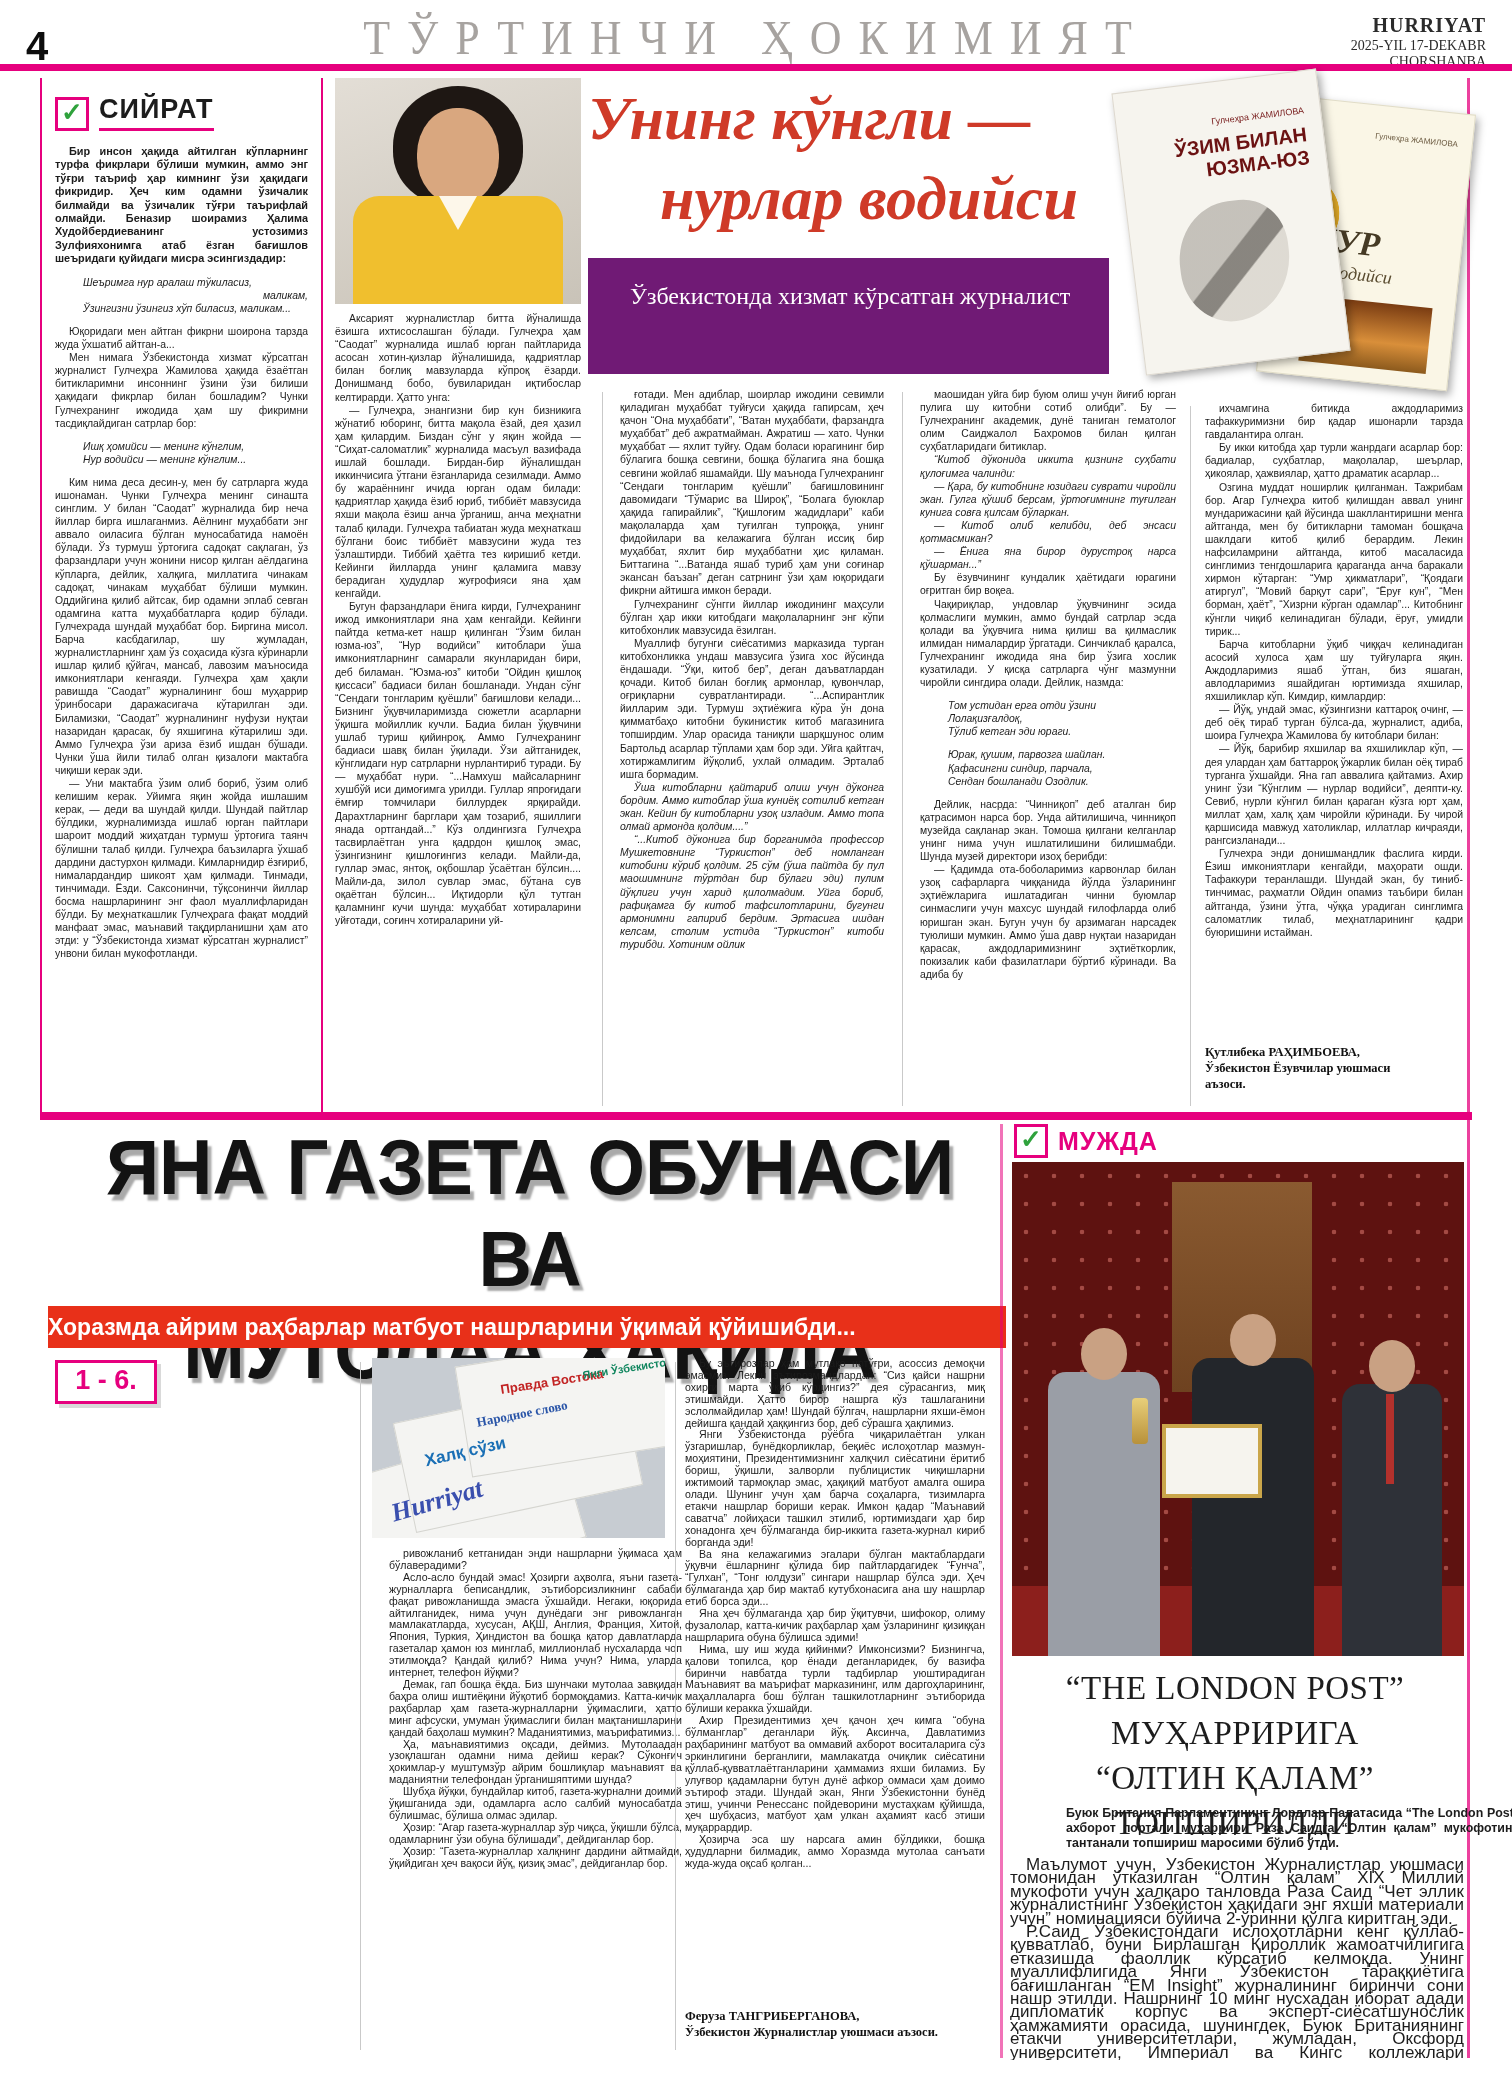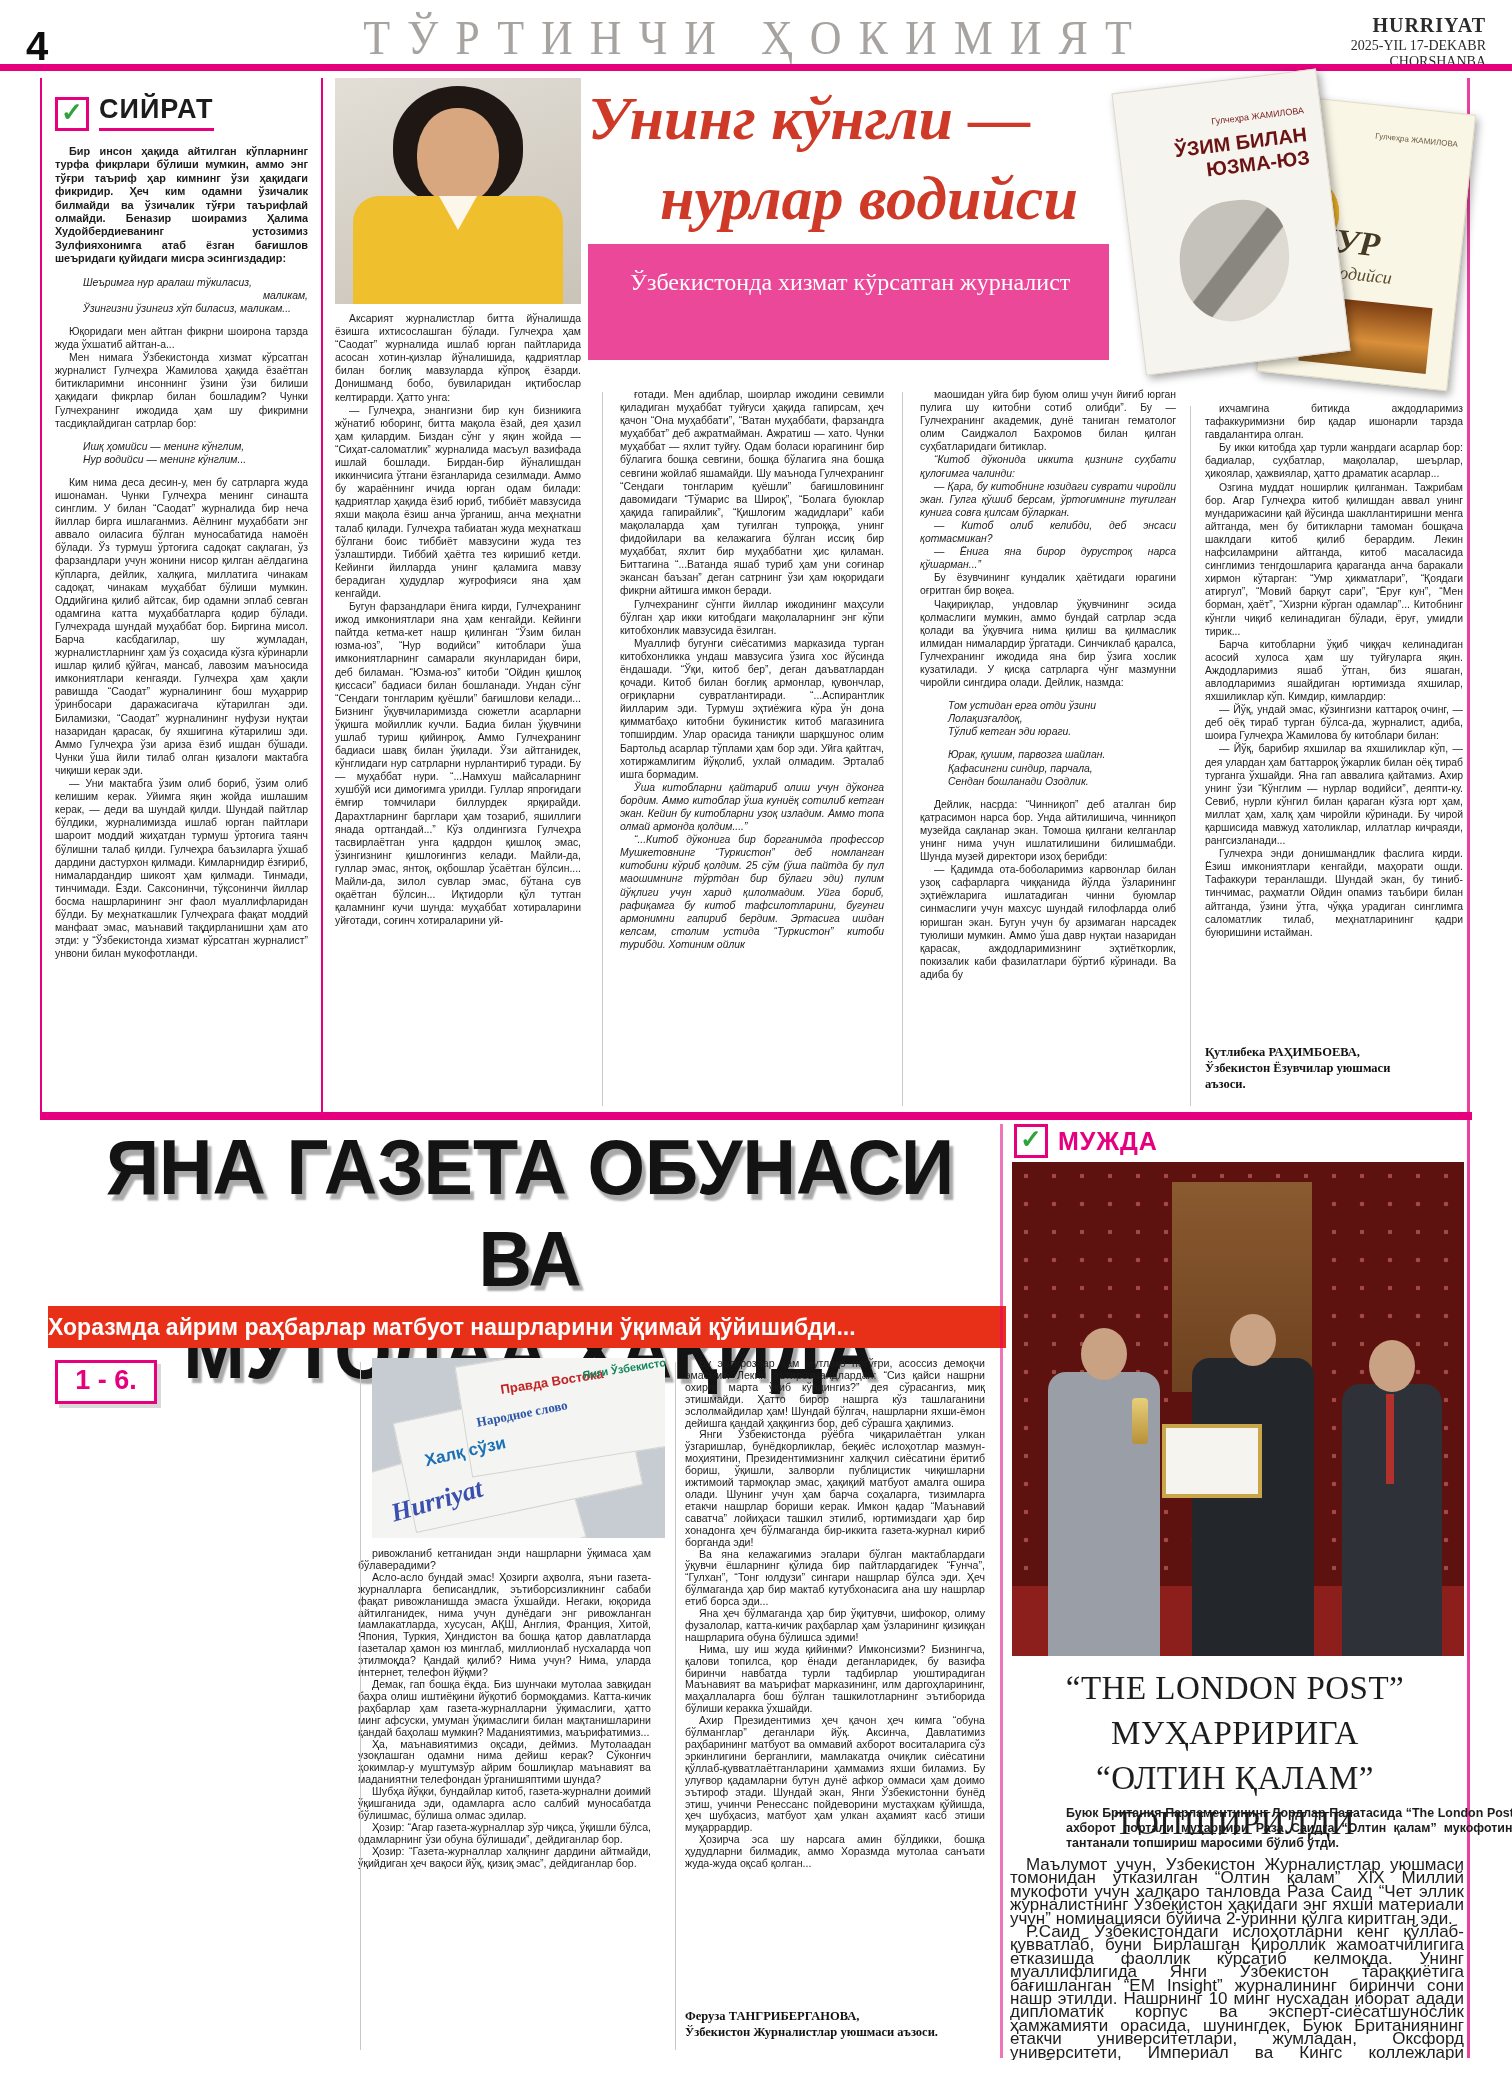--- a/index.html
+++ b/index.html
@@ -39,21 +39,21 @@
   .portrait{position:absolute;left:335px;top:78px;width:246px;height:226px;overflow:hidden;
     background:linear-gradient(160deg,#e3ded6,#c9c3b8);}
   .portrait .hair{position:absolute;left:58px;top:8px;width:130px;height:120px;border-radius:50% 50% 45% 45%;background:#1e1713;}
   .portrait .face{position:absolute;left:82px;top:30px;width:82px;height:96px;border-radius:48%;background:#d9a77f;}
   .portrait .body{position:absolute;left:18px;top:118px;width:210px;height:120px;border-radius:26px 26px 0 0;background:#f0bf2e;}
   .portrait .collar{position:absolute;left:104px;top:118px;width:38px;height:34px;background:#fdf7ea;clip-path:polygon(50% 100%,0 0,100% 0);}
   .headline{position:absolute;left:588px;top:78px;width:552px;height:178px;
     font-family:"Liberation Serif",serif;font-style:italic;font-weight:700;color:#cf3a28;}
   .headline .h1{font-size:62px;line-height:80px;}
   .headline .h2{font-size:62px;line-height:80px;margin-left:72px;}
-  .blueband{position:absolute;left:588px;top:244px;width:521px;height:116px;background:#ec4899;color:#fff;
+  .blueband{position:absolute;left:588px;top:258px;width:521px;height:116px;background:#701a75;color:#fff;
     font-family:"Liberation Serif",serif;font-size:24px;line-height:36px;padding:20px 0 0 42px;box-sizing:border-box;}
   
   .books{position:absolute;left:1122px;top:76px;width:348px;height:316px;}
   .book{position:absolute;box-shadow:3px 4px 8px rgba(0,0,0,.35);box-sizing:border-box;}
   .book2{left:148px;top:28px;width:192px;height:278px;transform:rotate(6deg);background:#faf6e6;border:1px solid #e0dcc8;}
   .book2 .flower{position:absolute;left:-18px;top:70px;width:90px;height:90px;border-radius:50%;
     background:radial-gradient(circle at 50% 50%,#f6d23a 0 30%,#f0b52a 31% 60%,transparent 61%);}
   .book2 .auth{position:absolute;right:14px;top:26px;font-size:8px;color:#6b5a40;}
   .book2 .t1{position:absolute;left:38px;top:120px;font-family:"Liberation Serif",serif;font-style:italic;font-weight:700;
     font-size:34px;color:#453a24;}
@@ -235,21 +235,21 @@
   <div class="newsphoto">
     <div class="np np1"></div>
     <div class="np np2"></div>
     <div class="np np3"></div>
     <span class="masthead mh4">Правда Востока</span>
     <span class="masthead mh5">Янги Ўзбекистон</span>
     <span class="masthead mh3">Народное слово</span>
     <span class="masthead mh2">Халқ сўзи</span>
     <span class="masthead mh1">Hurriyat</span>
   </div>
-  <div class="col bcol" style="left:358px;top:1548px;width:293px;height:510px;">
+  <div class="col bcol" style="left:389px;top:1548px;width:293px;height:510px;">
       <p class="noind">ривожланиб кетганидан энди нашрларни ўқимаса ҳам бўлаверадими?</p>
       <p>Асло-асло бундай эмас! Ҳозирги аҳволга, яъни газета-журналларга беписандлик, эътиборсизликнинг сабаби фақат ривожланишда эмасга ўхшайди. Негаки, юқорида айтилганидек, нима учун дунёдаги энг ривожланган мамлакатларда, хусусан, АҚШ, Англия, Франция, Хитой, Япония, Туркия, Ҳиндистон ва бошқа қатор давлатларда газеталар ҳамон юз минглаб, миллионлаб нусхаларда чоп этилмоқда? Қандай қилиб? Нима учун? Нима, уларда интернет, телефон йўқми?</p>
       <p>Демак, гап бошқа ёқда. Биз шунчаки мутолаа завқидан баҳра олиш иштиёқини йўқотиб бормоқдамиз. Катта-кичик раҳбарлар ҳам газета-журналларни ўқимаслиги, ҳатто минг афсуски, умуман ўқимаслиги билан мақтанишларини қандай баҳолаш мумкин? Маданиятимиз, маърифатимиз...</p>
       <p>Ҳа, маънавиятимиз оқсади, деймиз. Мутолаадан узоқлашган одамни нима дейиш керак? Сўконғич ҳокимлар-у муштумзўр айрим бошлиқлар маънавият ва маданиятни телефондан ўрганишяптими шунда?</p>
       <p>Шубҳа йўқки, бундайлар китоб, газета-журнални доимий ўқишганида эди, одамларга асло салбий муносабатда бўлишмас, бўлиша олмас эдилар.</p>
       <p>Ҳозир: “Агар газета-журналлар зўр чиқса, ўқишли бўлса, одамларнинг ўзи обуна бўлишади”, дейдиганлар бор.</p>
       <p>Ҳозир: “Газета-журналлар халқнинг дардини айтмайди, ўқийдиган ҳеч вақоси йўқ, қизиқ эмас”, дейдиганлар бор.</p>
     </div>
   <div class="col bcol" style="left:685px;top:1358px;width:300px;height:646px;">
       <p class="noind">Бу эътирозлар ҳам мутлақо нотўғри, асоссиз демоқчи эмасмиз. Лекин эътирозмандлардан: “Сиз қайси нашрни охирги марта ўқиб кўрдингиз?” дея сўрасангиз, миқ этишмайди. Ҳатто бирор нашрга кўз ташлаганини эслолмайдилар ҳам! Шундай бўлгач, нашрларни яхши-ёмон дейишга қандай ҳаққингиз бор, деб сўрашга ҳақлимиз.</p>

